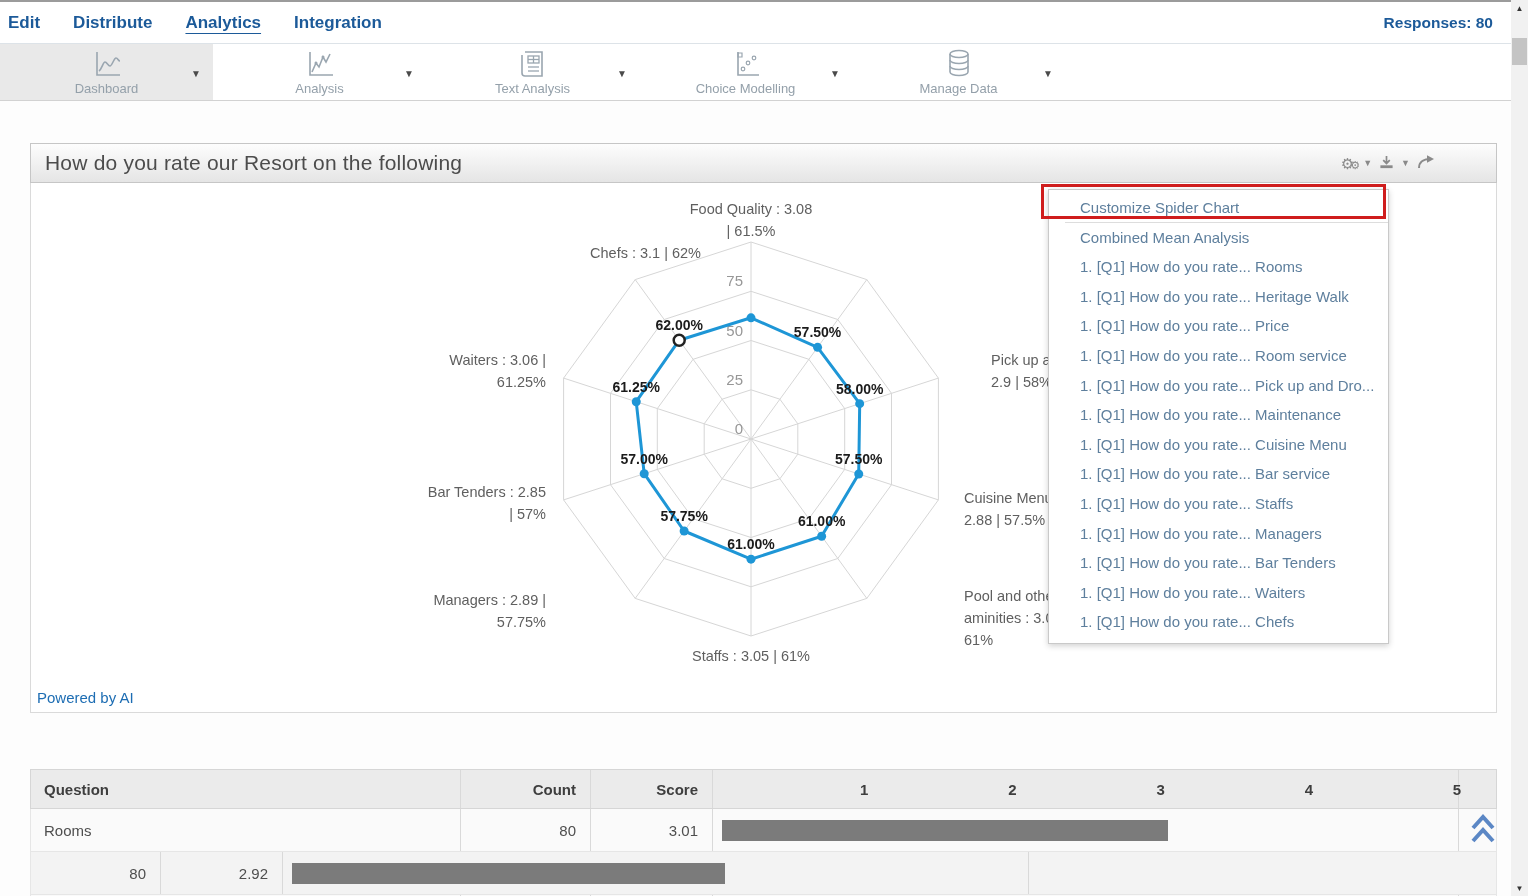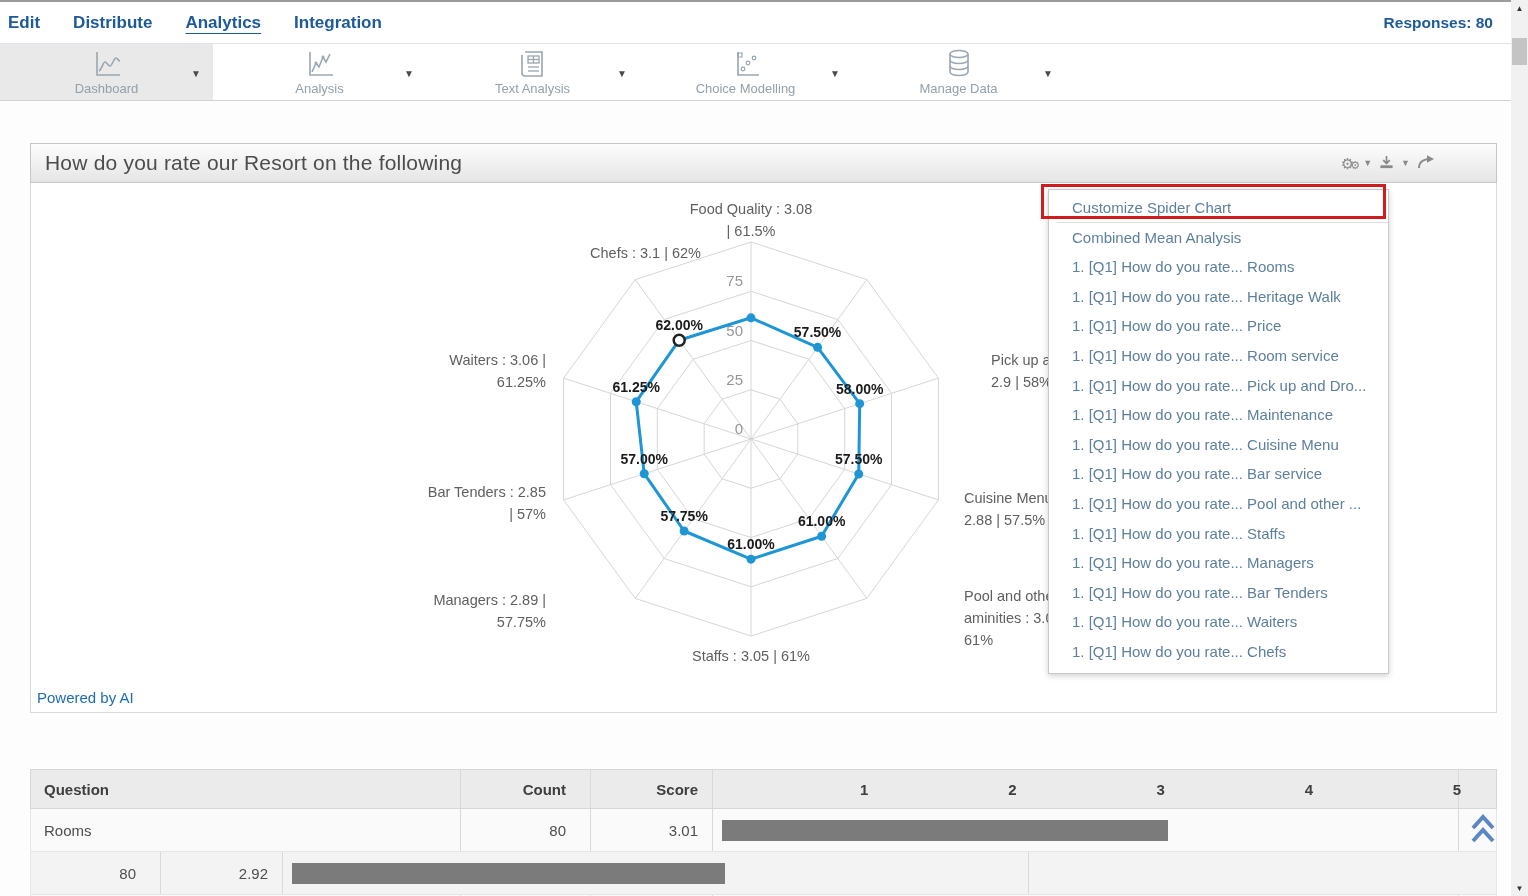--- a/index.html
+++ b/index.html
@@ -37,35 +37,35 @@
   .powered { position:absolute; left:6px; bottom:6px; font-size:15px; color:#1d6db3; cursor:pointer; }
   #radar { position:absolute; left:150px; top:7px; }
 
   
   .axis-label { font-size:14.5px; fill:#5f5f5f; }
   .tick-label { font-size:15px; fill:#979797; }
   .pt-label { font-size:14px; font-weight:bold; fill:#1b1b1b; }
 
   
   .menu { position:absolute; left:1048px; top:189px; width:341px; background:#fff;
-          border:1px solid #c9c9c9; box-shadow:0 2px 6px rgba(0,0,0,.18); z-index:5; padding:3px 0 6px 8px; }
+          border:1px solid #c9c9c9; box-shadow:0 2px 6px rgba(0,0,0,.18); z-index:5; padding:3px 0 6px 16px; }
   .menu-item { height:29.6px; line-height:29.6px; padding-left:15px; font-size:15px; color:#5e7f9d;
                white-space:nowrap; overflow:hidden; cursor:pointer; }
   .menu-item:first-child { border-bottom:1px solid #ddd; }
   .red-box { position:absolute; left:1041px; top:184px; width:345px; height:35px;
              border:3px solid #cf1d1d; z-index:6; pointer-events:none; }
 
   
   .qtable { position:absolute; left:30px; top:769px; width:1467px; font-size:15px; color:#4e4e4e; }
   .trow { display:flex; border-bottom:1px solid #e6e6e6; }
   .thead { background:#ebebeb; border:1px solid #d6d6d6; font-weight:bold; color:#3e3e3e; height:40px; }
   .tbody-row { height:43px; background:#fafafa; border-left:1px solid #e6e6e6; border-right:1px solid #e6e6e6; }
   .tbody-row.alt { background:#f3f3f3; }
   .c-q { width:430px; padding-left:13px; display:flex; align-items:center; border-right:1px solid #d9d9d9; }
-  .c-count { width:130px; padding-right:24px; display:flex; align-items:center; justify-content:flex-end; border-right:1px solid #d9d9d9; }
+  .c-count { width:130px; padding-right:14px; display:flex; align-items:center; justify-content:flex-end; border-right:1px solid #d9d9d9; }
   .c-score { width:122px; padding-right:14px; display:flex; align-items:center; justify-content:flex-end; border-right:1px solid #d9d9d9; }
   .c-scale { position:relative; width:746px; display:flex; align-items:center; border-right:1px solid #d9d9d9; }
   .scale-num { position:absolute; transform:translateX(-50%); font-weight:bold; color:#3e3e3e; }
   .bar { height:21px; background:#7b7b7b; margin-left:9px; }
 
   
   .scroll-top { position:absolute; left:1468px; top:808px; width:30px; height:42px; cursor:pointer; z-index:7; }
   .scrollbar { position:absolute; right:0; top:0; width:17px; height:896px; background:#f1f1f1; z-index:8; }
   .sb-btn { position:absolute; left:0; width:17px; height:16px; display:flex; align-items:center;
             justify-content:center; font-size:8px; color:#333; cursor:pointer; }
@@ -237,21 +237,20 @@
     <div class="menu-item">Customize Spider Chart</div>
     <div class="menu-item">Combined Mean Analysis</div>
     <div class="menu-item">1. [Q1] How do you rate... Rooms</div>
     <div class="menu-item">1. [Q1] How do you rate... Heritage Walk</div>
     <div class="menu-item">1. [Q1] How do you rate... Price</div>
     <div class="menu-item">1. [Q1] How do you rate... Room service</div>
     <div class="menu-item">1. [Q1] How do you rate... Pick up and Dro...</div>
     <div class="menu-item">1. [Q1] How do you rate... Maintenance</div>
     <div class="menu-item">1. [Q1] How do you rate... Cuisine Menu</div>
     <div class="menu-item">1. [Q1] How do you rate... Bar service</div>
-    <div class="menu-item">1. [Q1] How do you rate... Pool and other ...</div>
     <div class="menu-item">1. [Q1] How do you rate... Staffs</div>
     <div class="menu-item">1. [Q1] How do you rate... Managers</div>
     <div class="menu-item">1. [Q1] How do you rate... Bar Tenders</div>
     <div class="menu-item">1. [Q1] How do you rate... Waiters</div>
     <div class="menu-item">1. [Q1] How do you rate... Chefs</div>
   </div>
 <div class="red-box"></div>
 
 <div class="qtable" id="qtable">
     <div class="trow thead">

